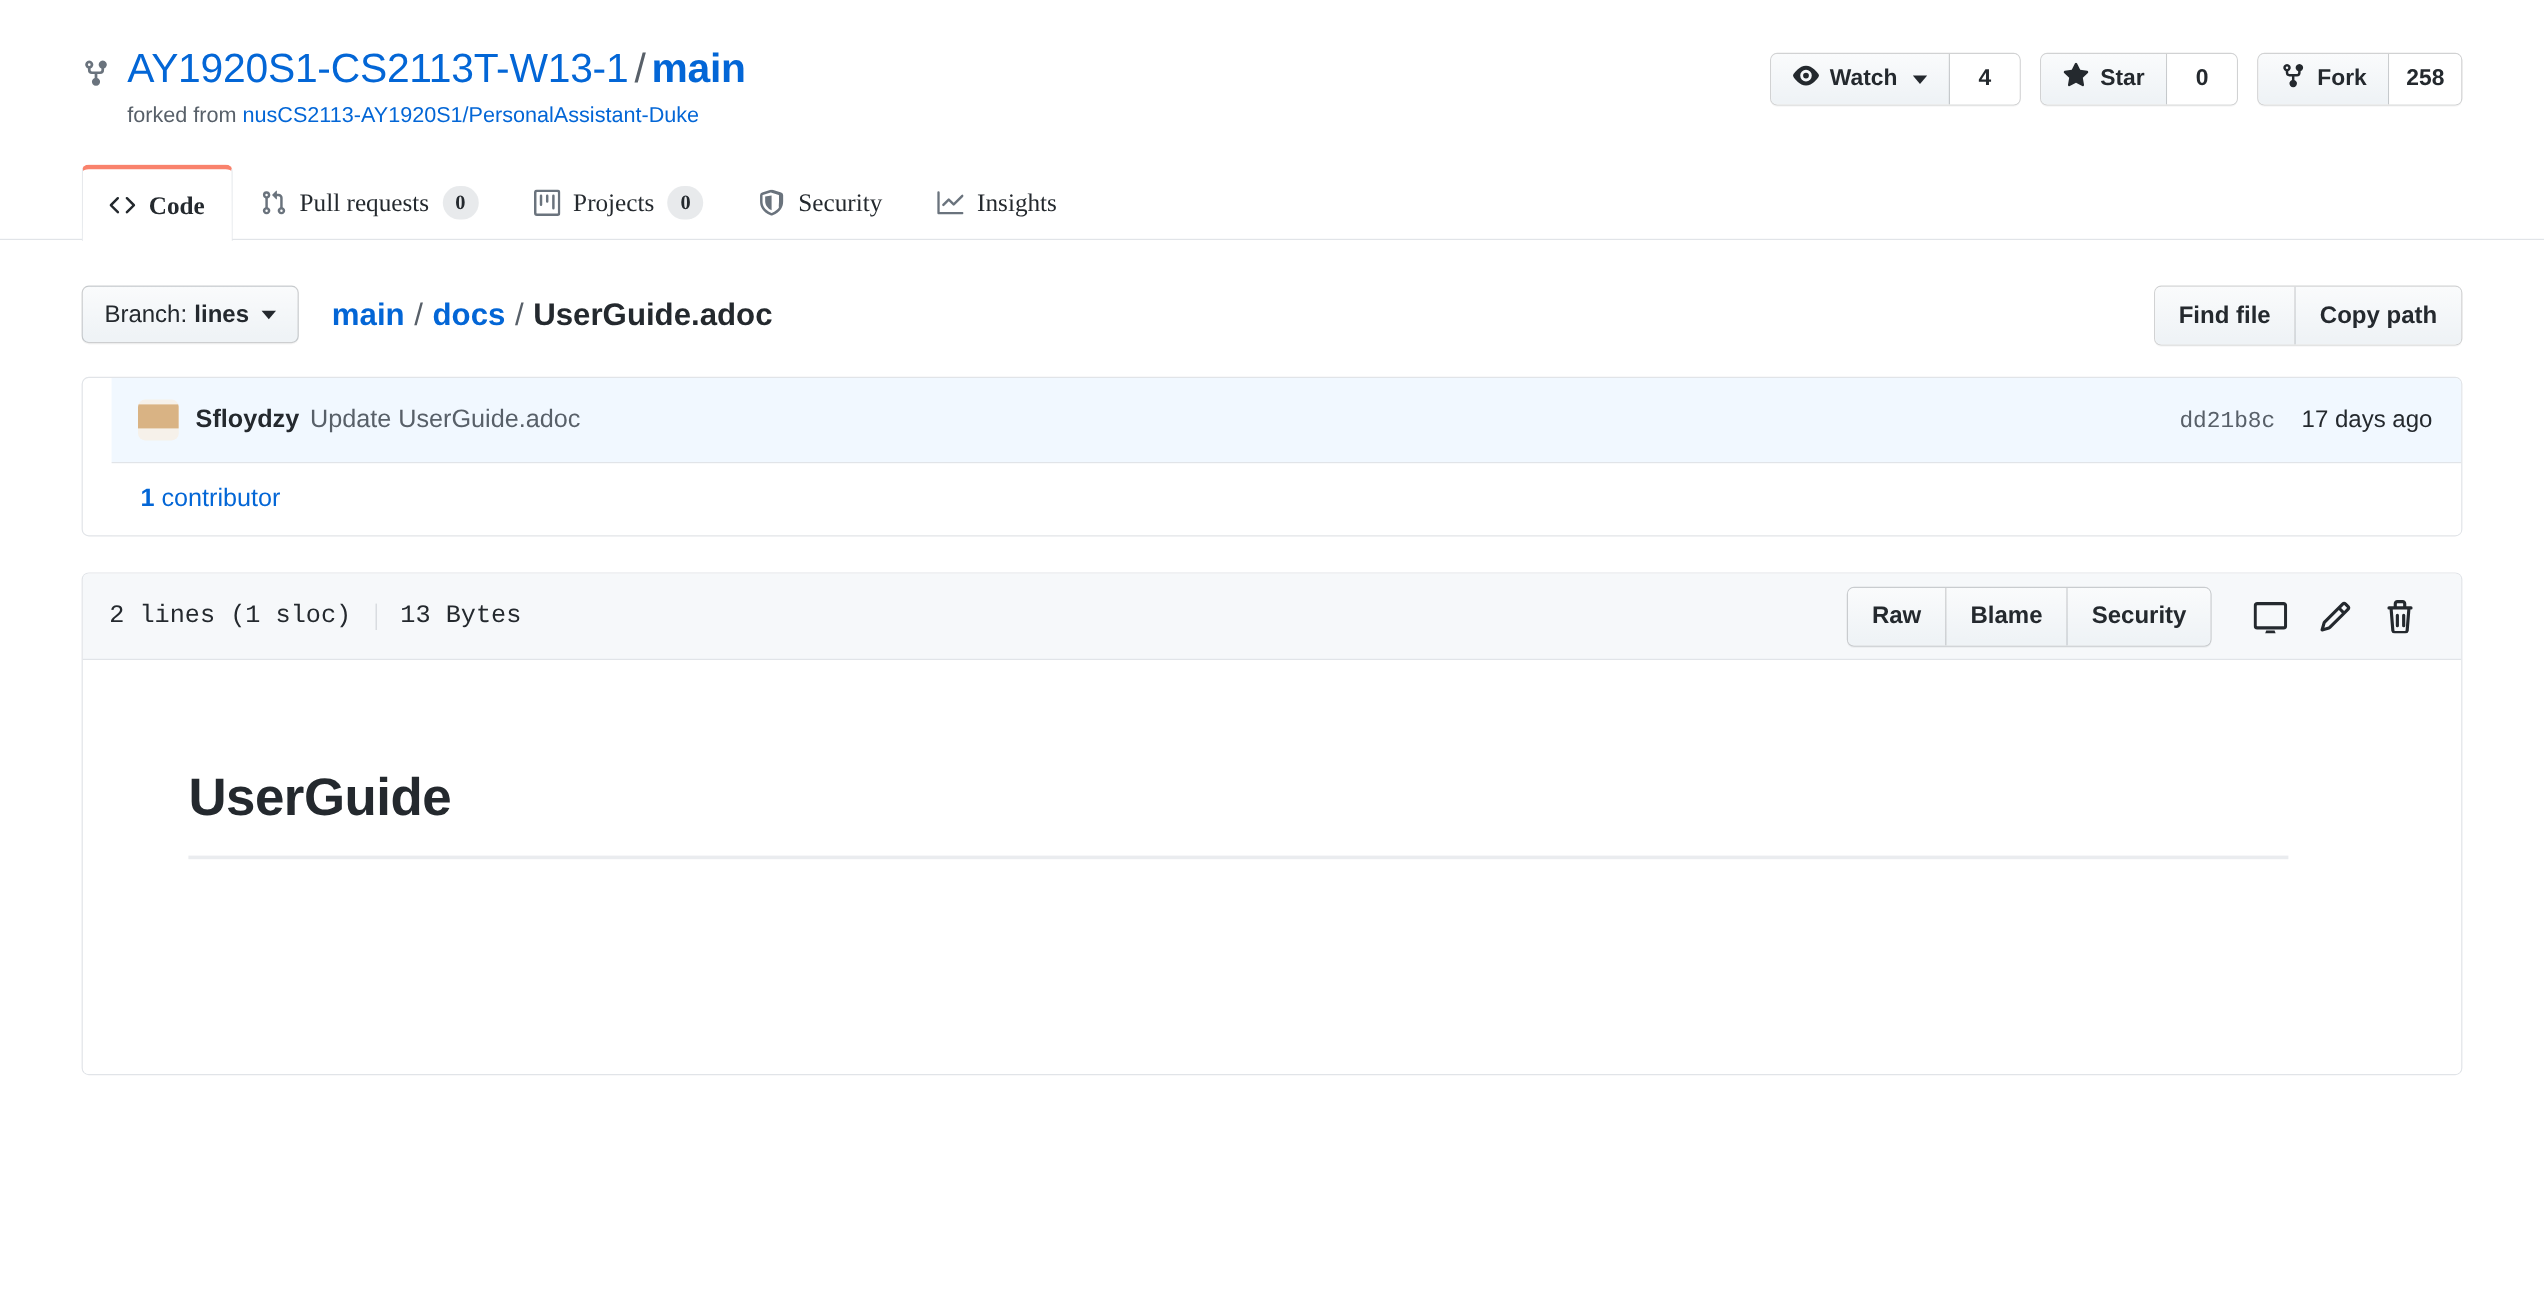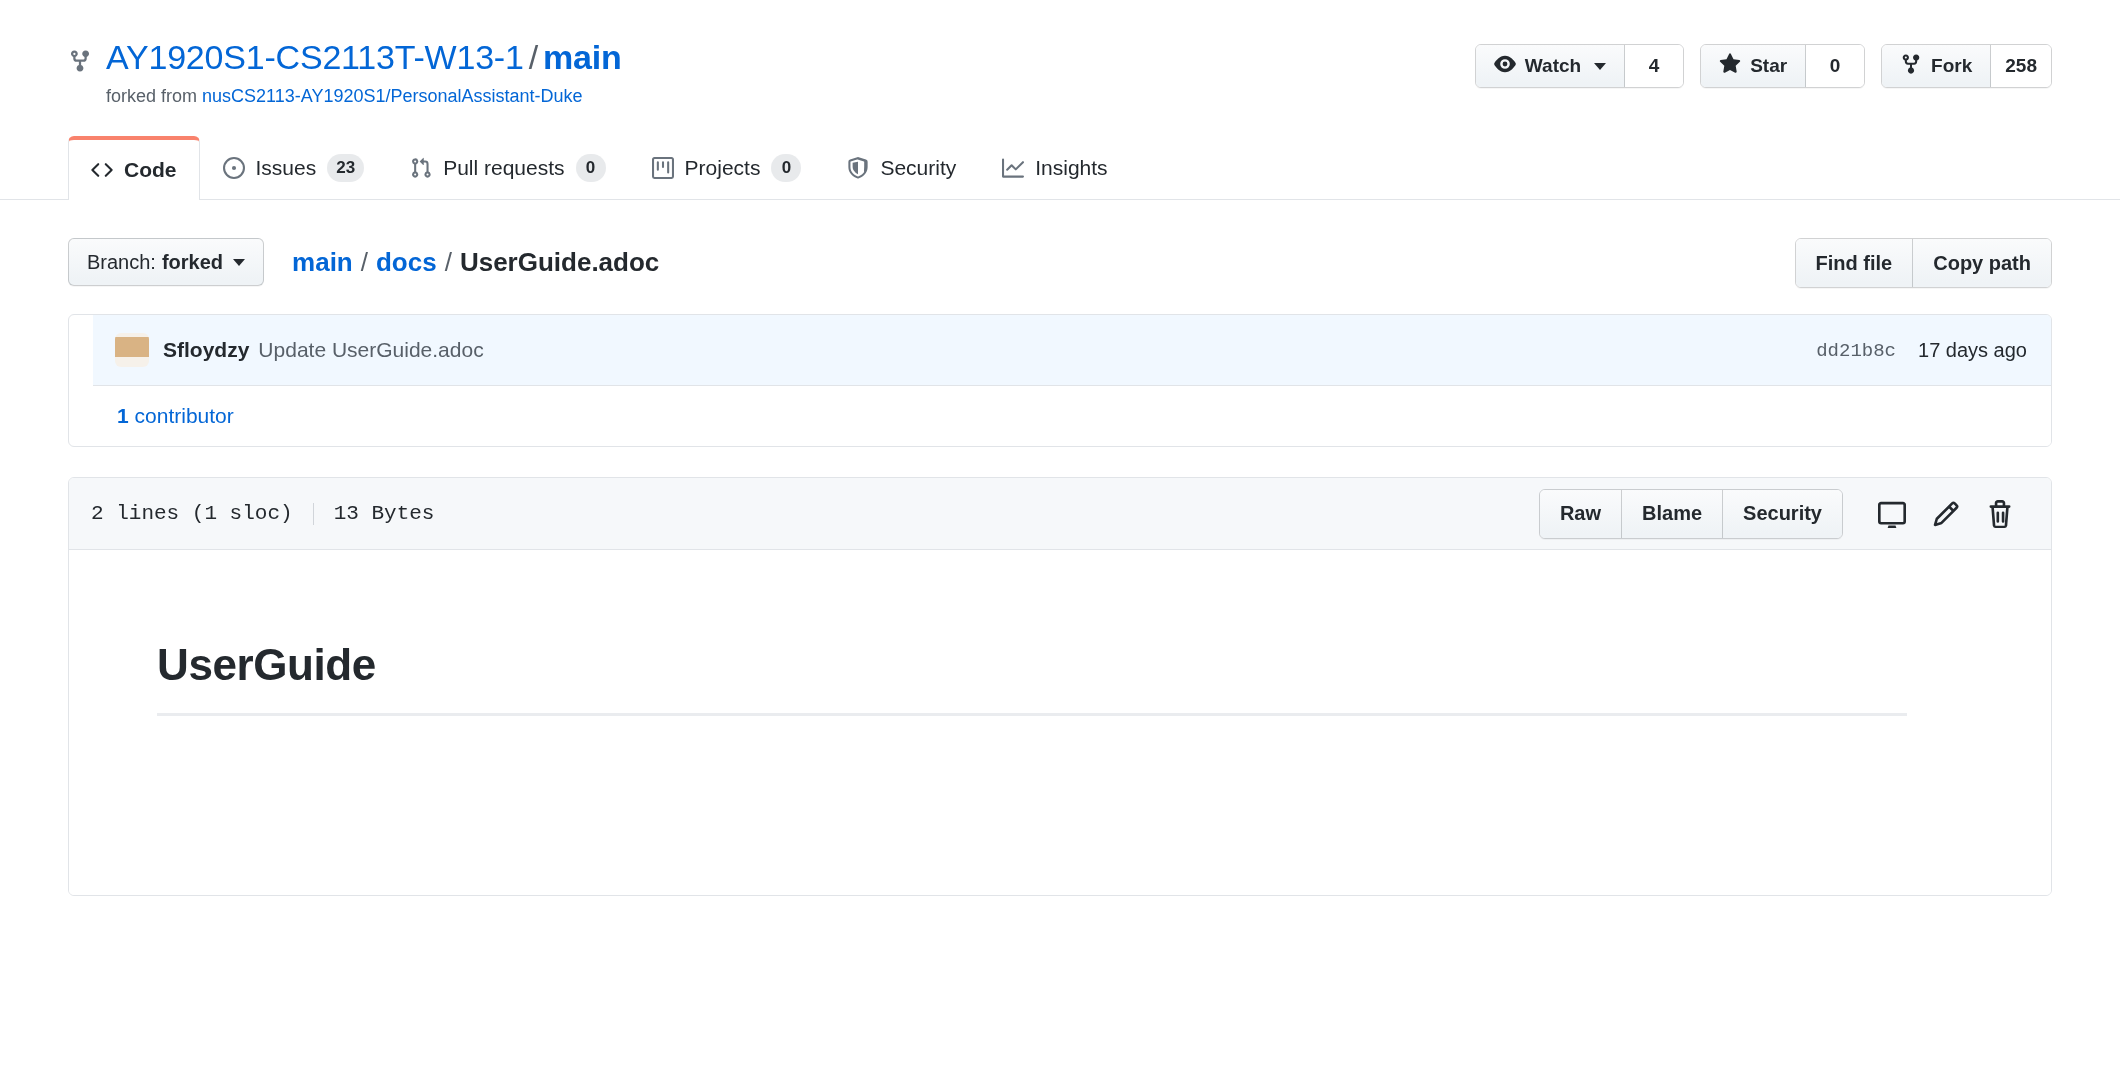--- a/index.html
+++ b/index.html
@@ -61,21 +61,21 @@
   }
 
   
   .nav-wrap {
     margin-top: 28px;
     border-bottom: 1px solid #e1e4e8;
     padding: 0 68px;
     background: #fff;
     height: 64px;
   }
-  .nav { display: flex; height: 64px; }
+  .nav { display: flex; align-items: flex-end; height: 64px; font-family: Liberation Serif, serif; }
   .nav-item {
     display: flex; align-items: center; gap: 11px;
     height: 63px; padding: 0 22px;
     font-size: 21px; color: #24292e;
     position: relative;
     border: 1px solid transparent;
     border-bottom: none;
     white-space: nowrap;
   }
   .nav-item.selected {
@@ -304,30 +304,20 @@
 
       <div class="nav-item selected">
         <span class="nav-icon" style="color:#24292e">
           <svg width="22" height="22" viewBox="0 0 16 16" fill="currentColor" aria-hidden="true">
             <path d="m11.28 3.22 4.25 4.25a.75.75 0 0 1 0 1.06l-4.25 4.25a.749.749 0 0 1-1.275-.326.749.749 0 0 1 .215-.734L13.94 8l-3.72-3.72a.749.749 0 0 1 .326-1.275.749.749 0 0 1 .734.215Zm-6.56 0a.751.751 0 0 1 1.042.018.751.751 0 0 1 .018 1.042L2.06 8l3.72 3.72a.749.749 0 0 1-.326 1.275.749.749 0 0 1-.734-.215L.47 8.53a.75.75 0 0 1 0-1.06Z"></path>
           </svg>
         </span>
         <span>Code</span>
       </div>
 
-      <div class="nav-item">
-        <span class="nav-icon">
-          <svg width="22" height="22" viewBox="0 0 16 16" fill="currentColor" aria-hidden="true">
-            <path d="M8 9.5a1.5 1.5 0 1 0 0-3 1.5 1.5 0 0 0 0 3Z"></path>
-            <path d="M8 0a8 8 0 1 1 0 16A8 8 0 0 1 8 0ZM1.5 8a6.5 6.5 0 1 0 13 0 6.5 6.5 0 0 0-13 0Z"></path>
-          </svg>
-        </span>
-        <span>Issues</span>
-        <span class="nav-counter">23</span>
-      </div>
 
       <div class="nav-item">
         <span class="nav-icon">
           <svg width="22" height="22" viewBox="0 0 16 16" fill="currentColor" aria-hidden="true">
             <path d="M1.5 3.25a2.25 2.25 0 1 1 3 2.122v5.256a2.251 2.251 0 1 1-1.5 0V5.372A2.25 2.25 0 0 1 1.5 3.25Zm5.677-.177L9.573.677A.25.25 0 0 1 10 .854V2.5h1A2.5 2.5 0 0 1 13.5 5v5.628a2.251 2.251 0 1 1-1.5 0V5a1 1 0 0 0-1-1h-1v1.646a.25.25 0 0 1-.427.177L7.177 3.427a.25.25 0 0 1 0-.354ZM3.75 2.5a.75.75 0 1 0 0 1.5.75.75 0 0 0 0-1.5Zm0 9.5a.75.75 0 1 0 0 1.5.75.75 0 0 0 0-1.5Zm8.25.75a.75.75 0 1 0 1.5 0 .75.75 0 0 0-1.5 0Z"></path>
           </svg>
         </span>
         <span>Pull requests</span>
         <span class="nav-counter">0</span>
       </div>
@@ -359,21 +349,21 @@
         </span>
         <span>Insights</span>
       </div>
 
     </nav>
   </div>
 
   <div class="file-nav">
     <div class="branch-btn">
       <span class="b-label">Branch:</span>
-      <span class="b-name">forked</span>
+      <span class="b-name">lines</span>
       <span class="caret" style="margin-left:10px"></span>
     </div>
 
     <div class="breadcrumb">
       <a href="#">main</a>
       <span class="bsep">/</span>
       <a href="#">docs</a>
       <span class="bsep">/</span>
       <span class="final">UserGuide.adoc</span>
     </div>

